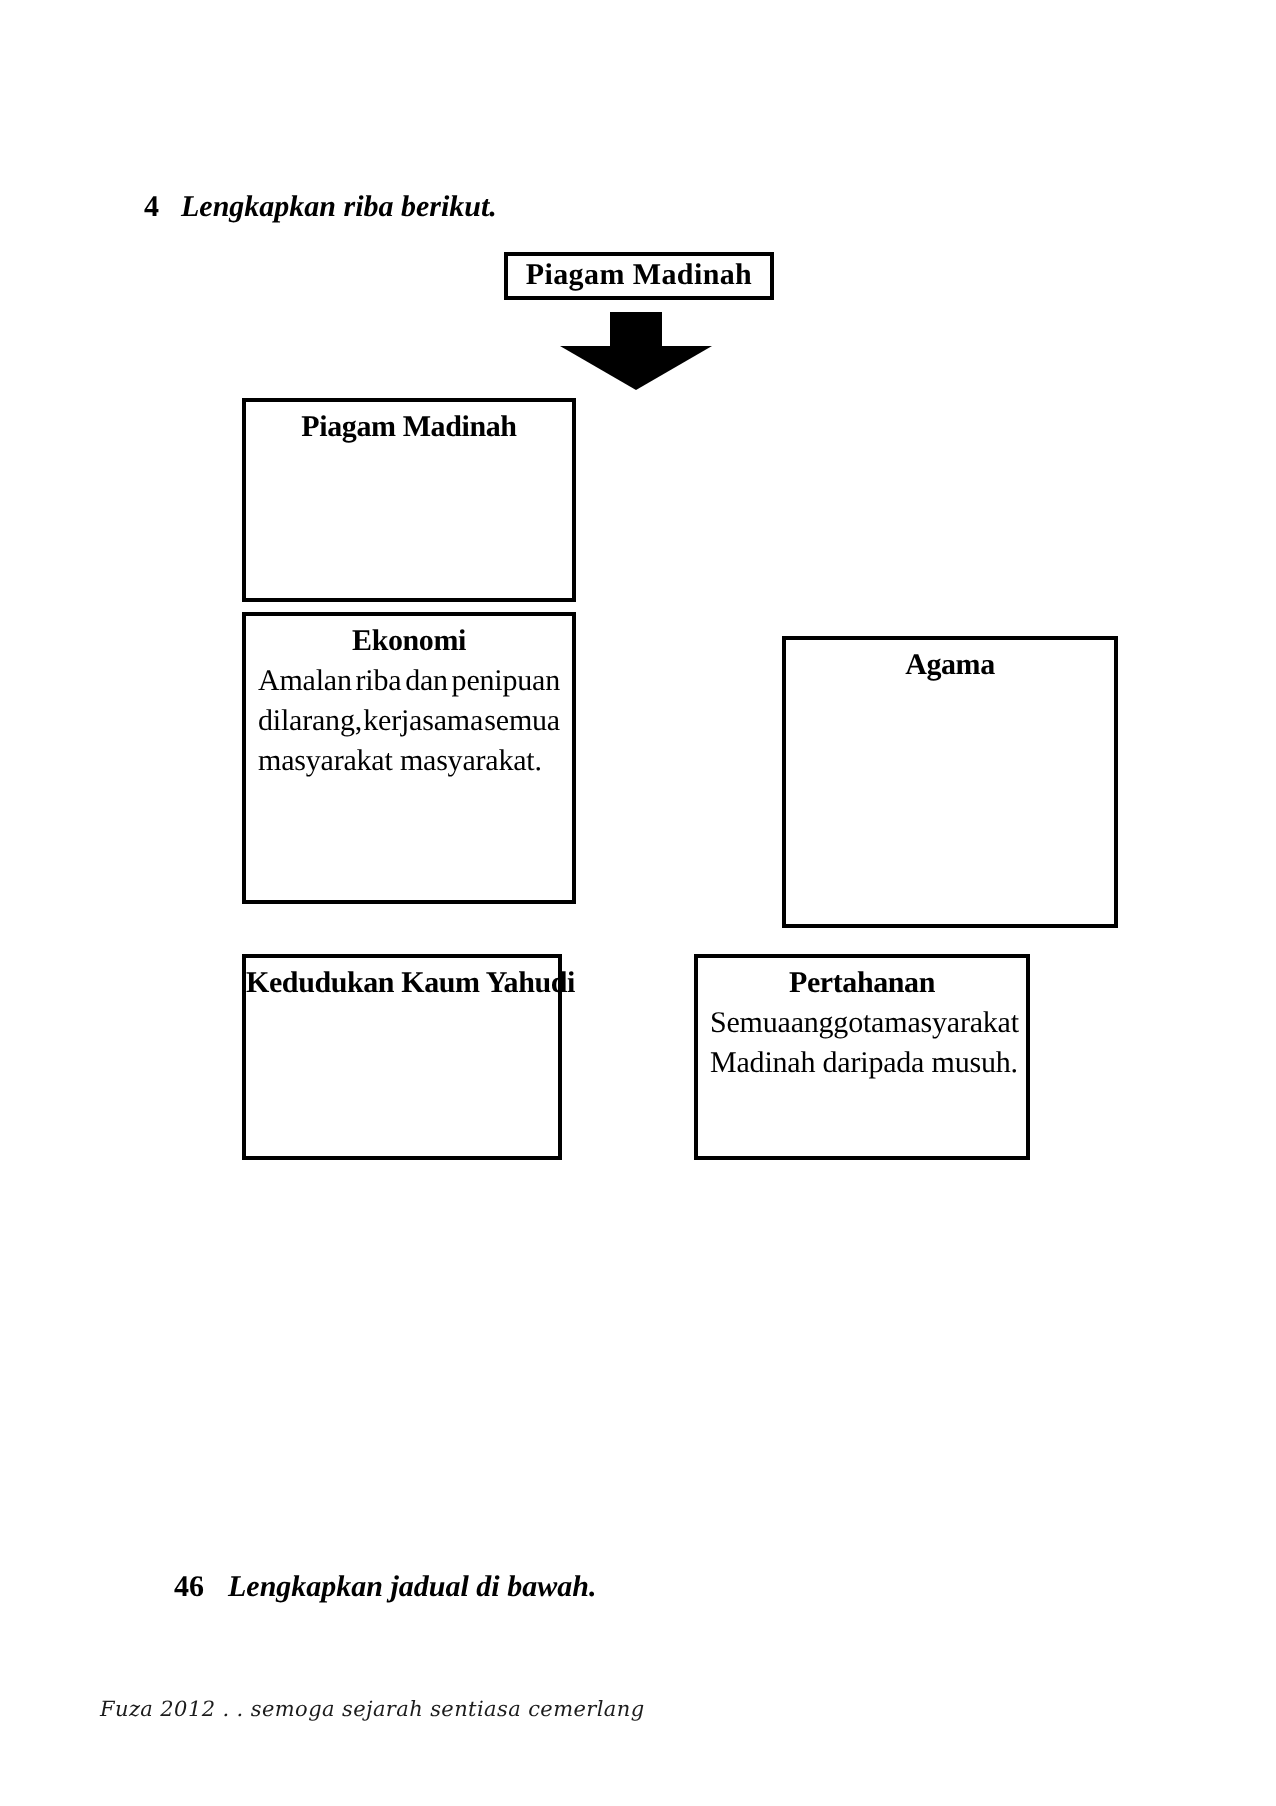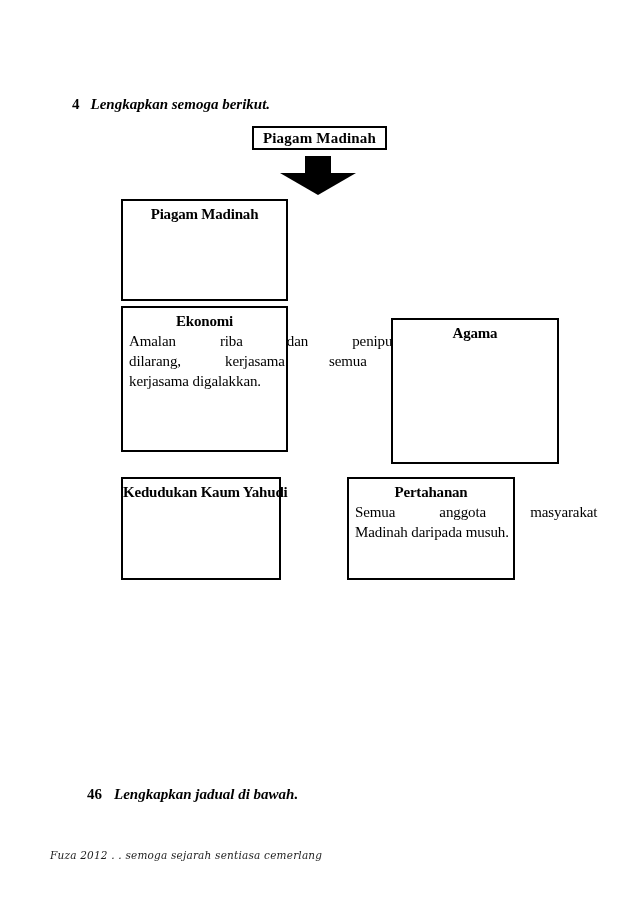--- a/index.html
+++ b/index.html
@@ -65,41 +65,41 @@
     padding-top: 3px;
     letter-spacing: -0.2px;
     white-space: nowrap;
   }
   .dbox-body {
     padding: 0 6px;
     font-size: 15px;
     line-height: 20px;
     letter-spacing: -0.1px;
   }
-  .jline { display: flex; justify-content: space-between; white-space: nowrap; gap: 44px; }
+  .jline { display: flex; justify-content: space-between; white-space: nowrap; }
   .jline.last { display: block; }
 
   .footer-signature {
     position: absolute;
     left: 50px; top: 849px;
     font-family: "DejaVu Serif", serif;
     font-style: italic;
     font-size: 10.5px;
     letter-spacing: 0.2px;
     color: #1c1c1c;
     white-space: nowrap;
   }
 </style>
 </head>
 <body>
 
 <div class="page">
 
   <div class="q-heading q4">
-    <span class="q-num">4</span><span class="q-text">Lengkapkan semoga berikut.</span>
+    <span class="q-num">4</span><span class="q-text">Lengkapkan riba berikut.</span>
   </div>
 
   <div class="root-box">
     <span>Piagam Madinah</span>
   </div>
 
   <svg class="arrow" viewBox="0 0 76 39" xmlns="http://www.w3.org/2000/svg">
     <rect x="25" y="0" width="26" height="18" fill="#000000"></rect>
     <polygon points="0,17 76,17 38,39" fill="#000000"></polygon>
   </svg>
@@ -116,21 +116,21 @@
           <span>Amalan</span>
           <span>riba</span>
           <span>dan</span>
           <span>penipuan</span>
         </div>
       <div class="jline">
           <span>dilarang,</span>
           <span>kerjasama</span>
           <span>semua</span>
         </div>
-      <div class="jline last">kerjasama digalakkan.</div>
+      <div class="jline last">masyarakat masyarakat.</div>
     </div>
   </div>
 
   <div class="dbox b4">
     <div class="dbox-title">Agama</div>
   </div>
 
   <div class="dbox b5">
     <div class="dbox-title">Kedudukan Kaum Yahudi</div>
   </div>

